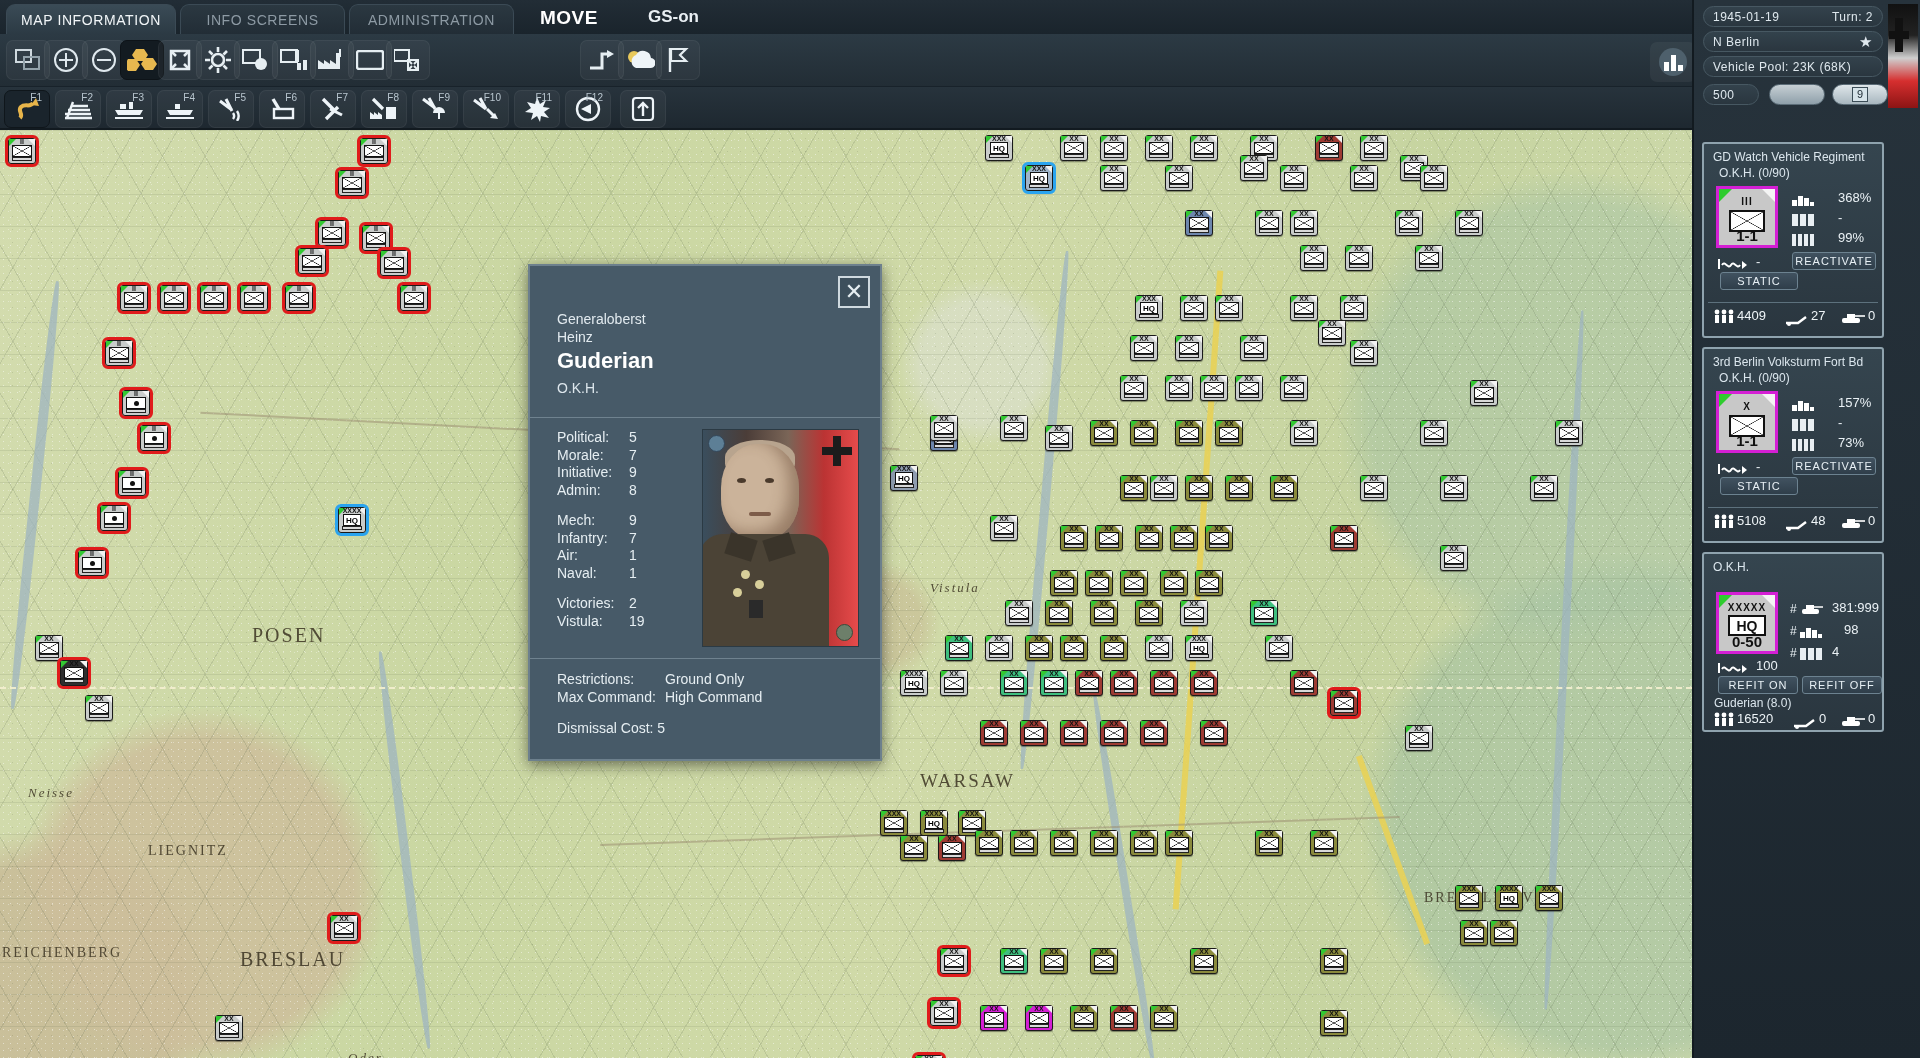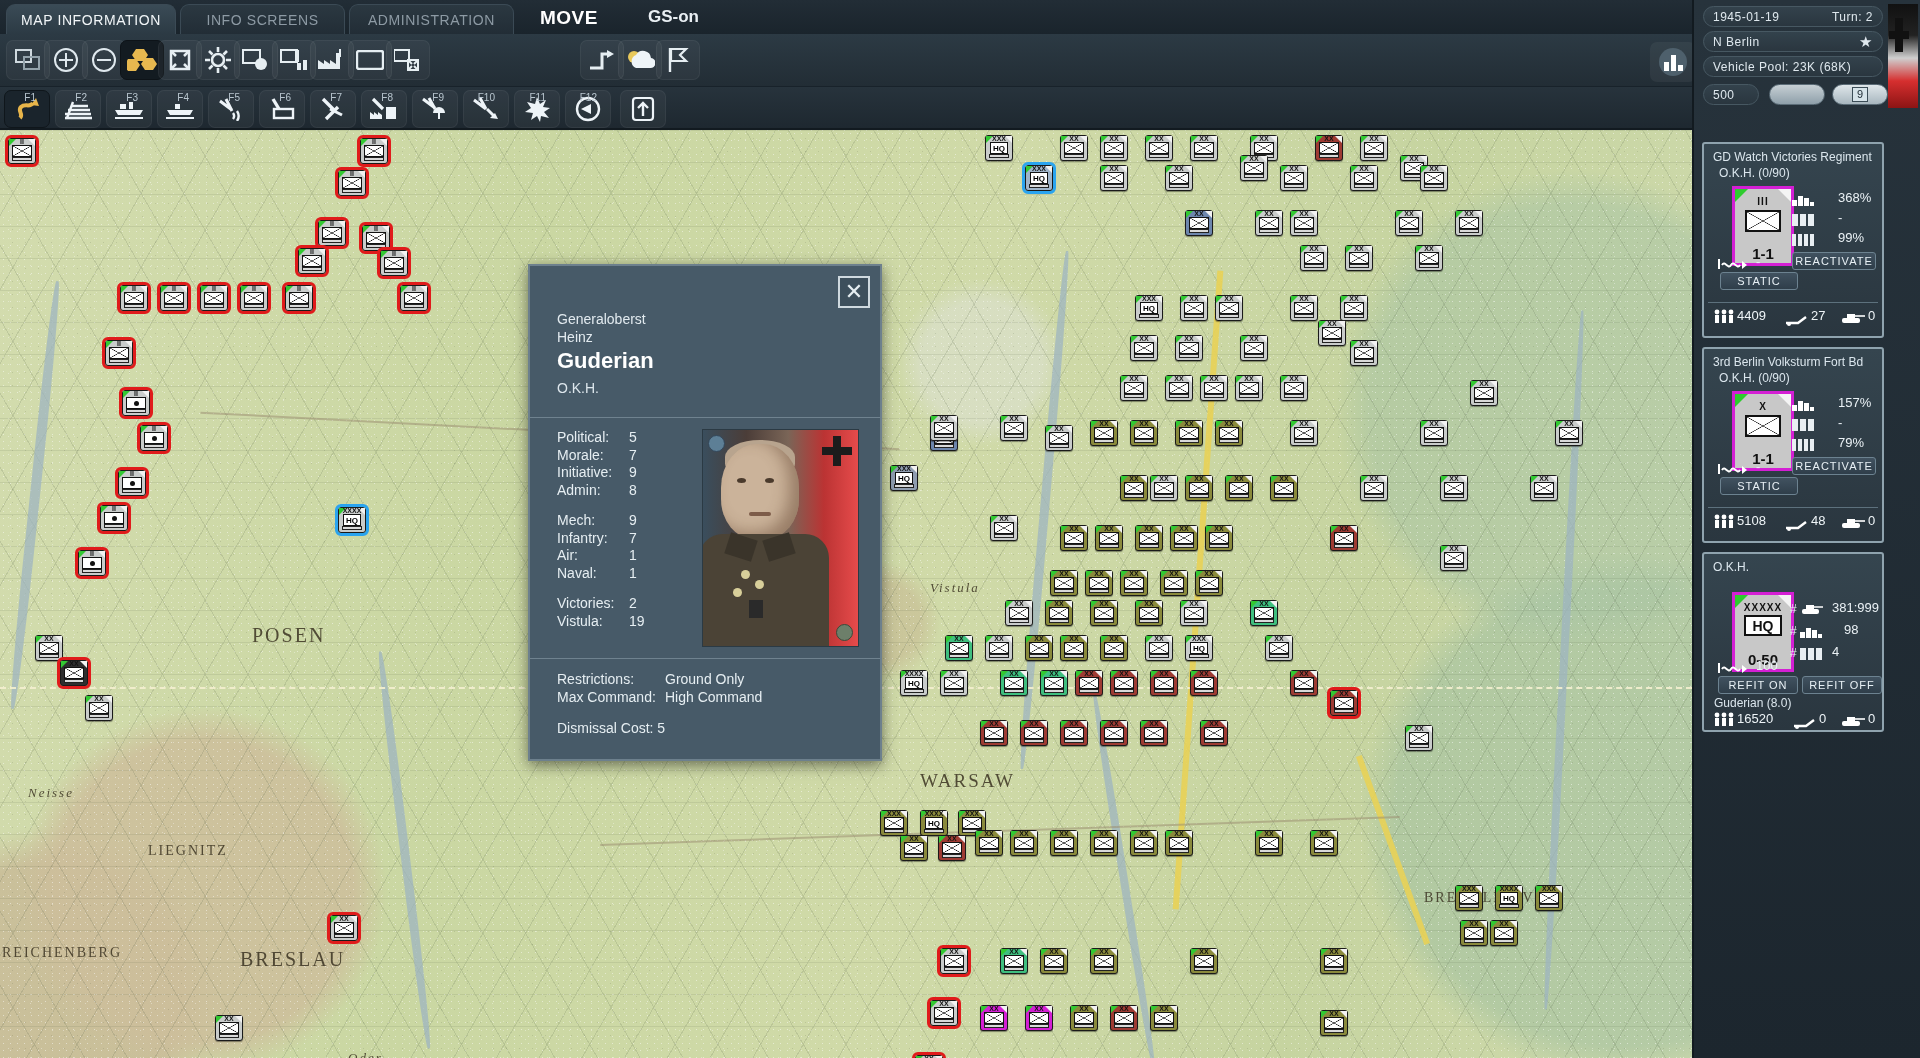--- a/index.html
+++ b/index.html
@@ -32,21 +32,21 @@
   #toolbar2 { position:absolute; left:0; top:87px; width:1920px; height:43px;
     background:linear-gradient(#27333c,#1e2830); border-bottom:2px solid #121a20;}
   .tbtn { position:absolute; border-radius:7px; background:rgba(255,255,255,.045);
     display:flex; align-items:center; justify-content:center; cursor:pointer;
     border:1px solid rgba(255,255,255,.05); }
   #toolbar1 .tbtn { top:6px; width:44px; height:40px; }
   #toolbar1 .tbtn.sel { background:#131b21; border:1px solid #0d1318; }
   #toolbar2 .tbtn { top:3px; width:46px; height:38px; }
   #toolbar2 .tbtn.sel { background:#1a242c; border:1px solid #0f161b; }
   .tbtn svg { display:block; }
-  .fkey { position:absolute; right:13px; top:1px; font-size:10px; color:#b9c6cf;
+  .fkey { position:absolute; right:7px; top:1px; font-size:10px; color:#b9c6cf;
     font-family:"Liberation Sans", sans-serif; }
   #chartbtn { position:absolute; left:1650px; top:42px; width:46px; height:40px;
     border-radius:7px; background:rgba(255,255,255,.05);
     display:flex; align-items:center; justify-content:center; cursor:pointer;}
 
   
   #map { position:absolute; left:0; top:130px; width:1692px; height:928px;
     overflow:hidden; background:#cdd7a8; }
   #mapterrain { position:absolute; inset:0;
     background-color:#cfd9a6;
@@ -186,21 +186,21 @@
 
   .card { position:absolute; left:8px; width:182px;
     background:linear-gradient(#33424d,#2b3views); background:linear-gradient(#35454f,#2a363f);
     border:2px solid #8fa3ae; border-radius:3px; }
   #card1 { top:142px; height:196px; }
   #card2 { top:347px; height:196px; }
   #card3 { top:552px; height:180px; }
   .c-title { position:absolute; left:9px; top:6px; right:5px; font-size:12px;
     color:#dbe6ed; line-height:15px; }
   .c-sub { position:absolute; left:15px; top:21px; font-size:12px; color:#dbe6ed; }
-  .counter { position:absolute; left:28px; top:42px; width:62px; height:80px;
+  .counter { position:absolute; left:12px; top:42px; width:62px; height:62px;
     background:#c8c8c8; border:3px solid #d41fd4;padding-left:36px; }
   .counter .fl { position:absolute; left:0; top:0; width:0;height:0;
     border-left:13px solid #2ecc2e; border-bottom:13px solid transparent; }
   .counter .fr { position:absolute; right:0; top:0; width:0;height:0;
     border-right:13px solid #f4f4f4; border-bottom:13px solid transparent; }
   .counter .ech { position:absolute; left:0; right:0; top:8px; text-align:center;
     font-size:10px; font-weight:bold; color:#111; line-height:10px; letter-spacing:1px;}
   .counter .env { position:absolute; left:10px; right:10px; top:21px; height:22px;
     background:#fff; border:2px solid #111; }
   .counter .sz { position:absolute; left:0; right:0; bottom:2px; text-align:center;
@@ -2019,21 +2019,21 @@
   <div id="p-weather"></div>
   <div id="p-supply">
     <span class="box">9</span>
   </div>
   <div id="flagbar">
     <div class="k"></div>
     <div class="k2"></div>
   </div>
 
   <div class="card" id="card1">
-    <div class="c-title">GD Watch Victories Regiment</div>
+    <div class="c-title">GD Watch Vehicle Regiment</div>
     <div class="c-sub" style="top:22px">O.K.H.  (0/90)</div>
     <div class="counter">
       <div class="fl"></div>
       <div class="fr"></div>
       <div class="ech">III</div>
       <div class="env">
           <div class="xmark"></div>
         </div>
       <div class="sz">1-1</div>
     </div>
@@ -2121,21 +2121,21 @@
           <rect x="16" y="0" width="6" height="12" fill="#e8eef2"></rect>
         </svg></div>
     <div class="metric" style="left:134px;top:66px">-</div>
     <div style="position:absolute;left:88px;top:88px">
       <svg width="22" height="12">
           <rect x="0" y="0" width="4" height="12" fill="#e8eef2"></rect>
           <rect x="6" y="0" width="4" height="12" fill="#e8eef2"></rect>
           <rect x="12" y="0" width="4" height="12" fill="#e8eef2"></rect>
           <rect x="18" y="0" width="4" height="12" fill="#e8eef2"></rect>
         </svg></div>
-    <div class="metric" style="left:134px;top:86px">79%</div>
+    <div class="metric" style="left:134px;top:86px">73%</div>
     <div style="position:absolute;left:14px;top:112px">
       <svg width="30" height="12">
           <path d="M1 1v10M4 7c3-5 6 5 9 0s6 5 9 0" fill="none" stroke="#fff" stroke-width="2"></path>
           <path d="M24 3l5 4-5 4z" fill="#fff"></path>
         </svg></div>
     <div class="metric" style="left:52px;top:110px">-</div>
     <div class="btn" style="left:16px;top:128px;width:78px;height:18px">STATIC</div>
     <div class="btn" style="left:88px;top:108px;width:84px;height:18px">REACTIVATE</div>
     <div class="cdivider" style="top:158px"></div>
     <div style="position:absolute;left:10px;top:165px">

